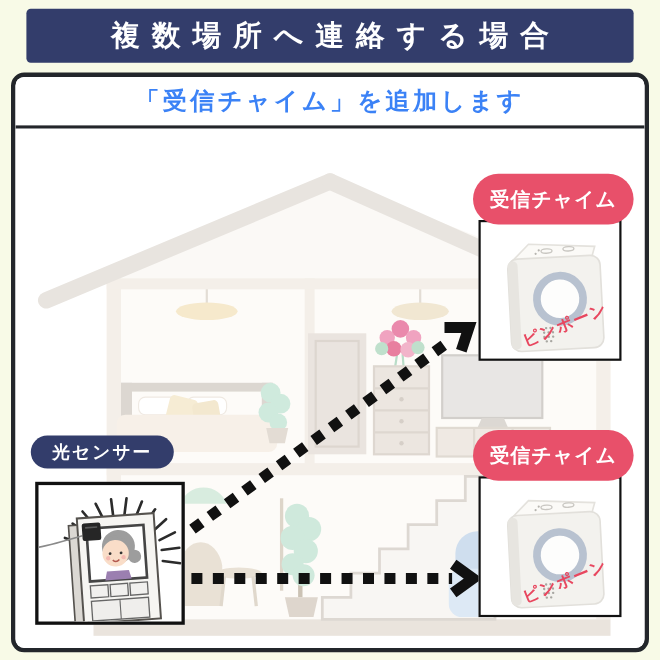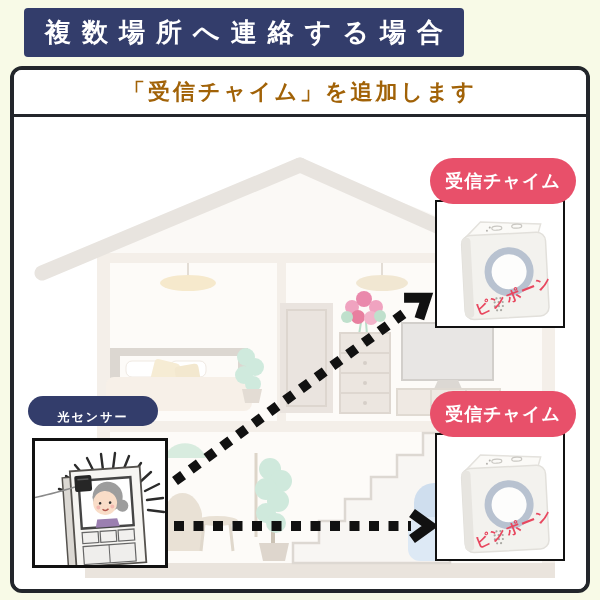--- a/index.html
+++ b/index.html
@@ -12,52 +12,52 @@
   html,body{margin:0;padding:0;}
   body{
     width:600px;height:600px;overflow:hidden;
     background:var(--page-bg);
     font-family:"Liberation Sans","DejaVu Sans",sans-serif;
   }
   .page{position:relative;width:600px;height:600px;background:var(--page-bg);}
 
   
   .banner{
-    position:absolute;left:24px;top:8px;width:440px;height:49px;
+    position:absolute;left:24px;top:8px;width:552px;height:49px;
     background:var(--navy);border-radius:4px;
     display:flex;align-items:center;justify-content:center;
   }
   .banner-title{
     color:#fff;font-size:26px;font-weight:700;letter-spacing:11px;text-indent:11px;
     white-space:nowrap;
   }
 
   
   .panel{
     position:absolute;left:10px;top:66px;width:580px;height:527px;
     background:#fff;border:4px solid var(--panel-border);border-radius:12px;
     box-sizing:border-box;overflow:hidden;
   }
   .panel-titlebar{
     height:44px;border-bottom:3px solid var(--panel-border);
     display:flex;align-items:center;justify-content:center;background:#fff;
   }
-  .panel-title{font-size:22px;font-weight:700;letter-spacing:3px;color:#a16207;white-space:nowrap;}
+  .panel-title{font-size:22px;font-weight:700;letter-spacing:3px;color:#3b82f6;white-space:nowrap;}
   .panel-content{position:relative;width:572px;height:472px;background:#fff;}
 
   .house-svg,.arrows-svg{position:absolute;left:0;top:0;width:572px;height:472px;}
 
   
   .pill{
     position:absolute;height:46px;border-radius:999px;
     display:flex;align-items:center;justify-content:center;
     color:#fff;font-weight:700;white-space:nowrap;z-index:5;
   }
   .pill.pink{background:var(--pink);font-size:18px;letter-spacing:1px;}
-  .pill.navy{background:var(--navy);font-size:12px;letter-spacing:2px;height:30px;align-items:flex-end;}
+  .pill.navy{background:var(--navy);font-size:16px;letter-spacing:2px;height:30px;}
   .pill-sensor{left:14px;top:279px;width:130px;}
   .pill-chime-top{left:416px;top:41px;width:146px;}
   .pill-chime-bottom{left:416px;top:274px;width:146px;}
 
   
   .photo{
     position:absolute;background:#fff;border:3px solid #111;box-sizing:border-box;z-index:4;
     overflow:hidden;
   }
   .photo-sensor{left:18px;top:321px;width:136px;height:130px;}

